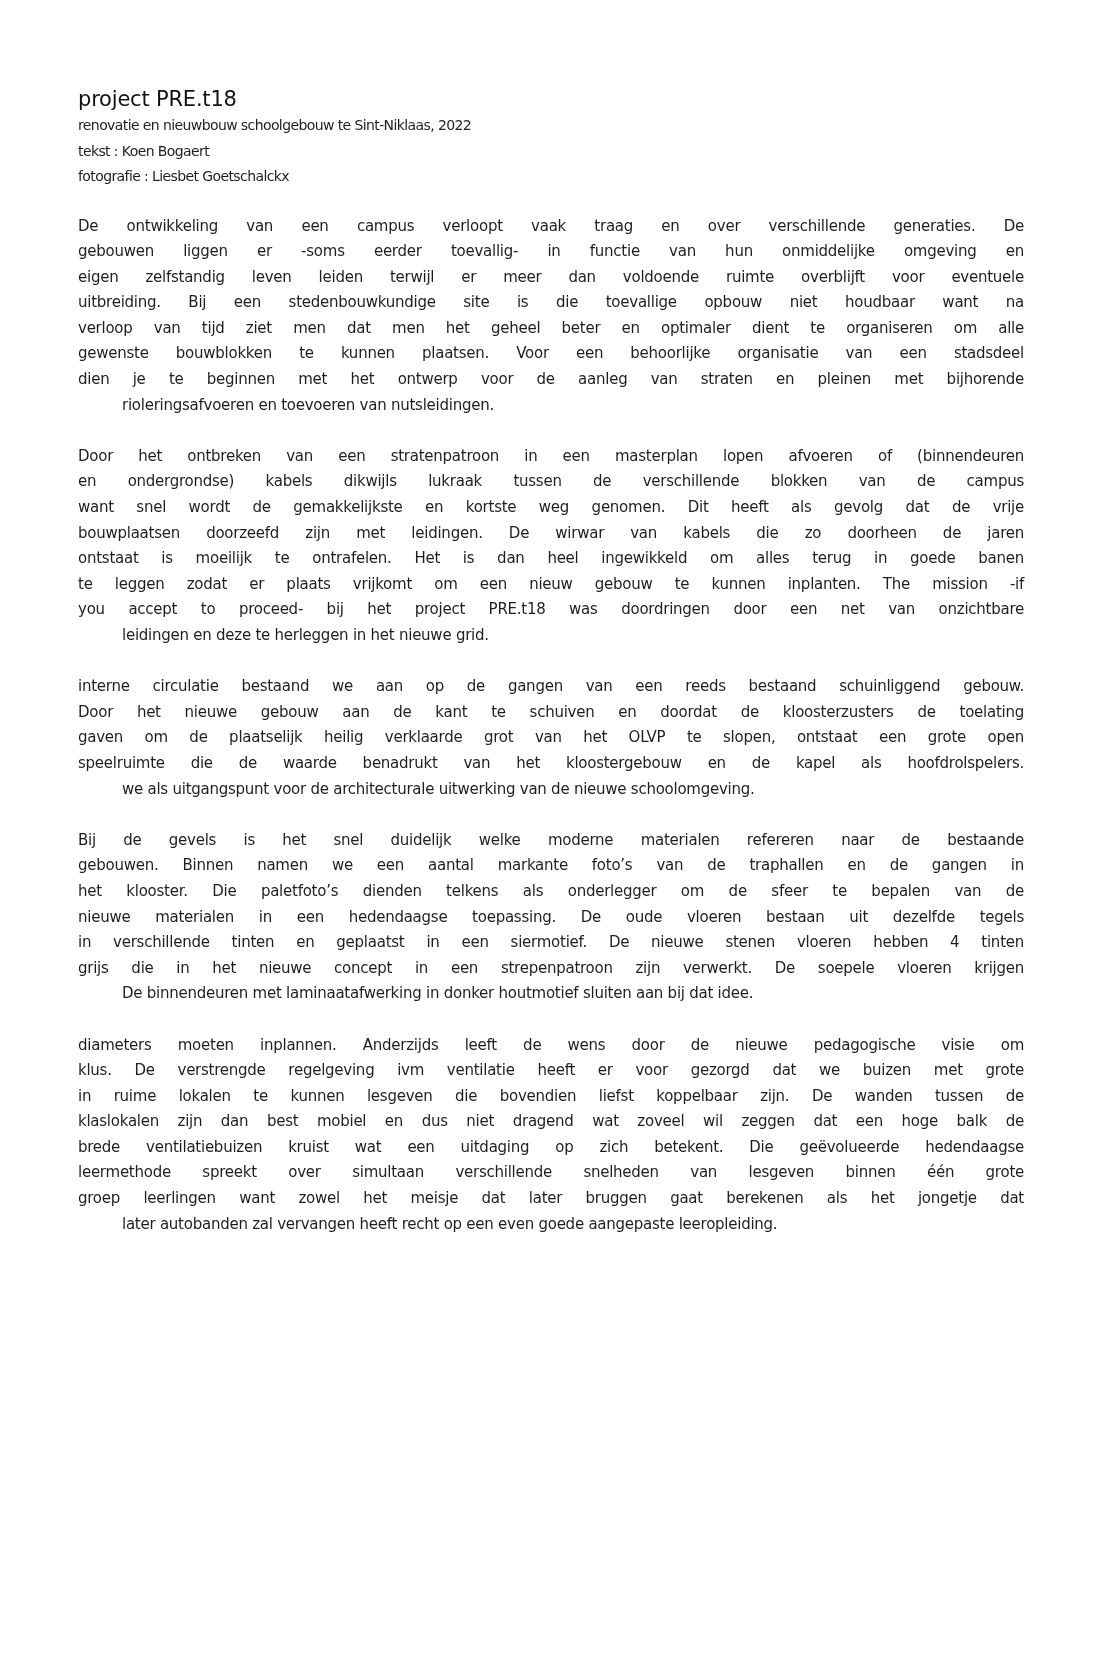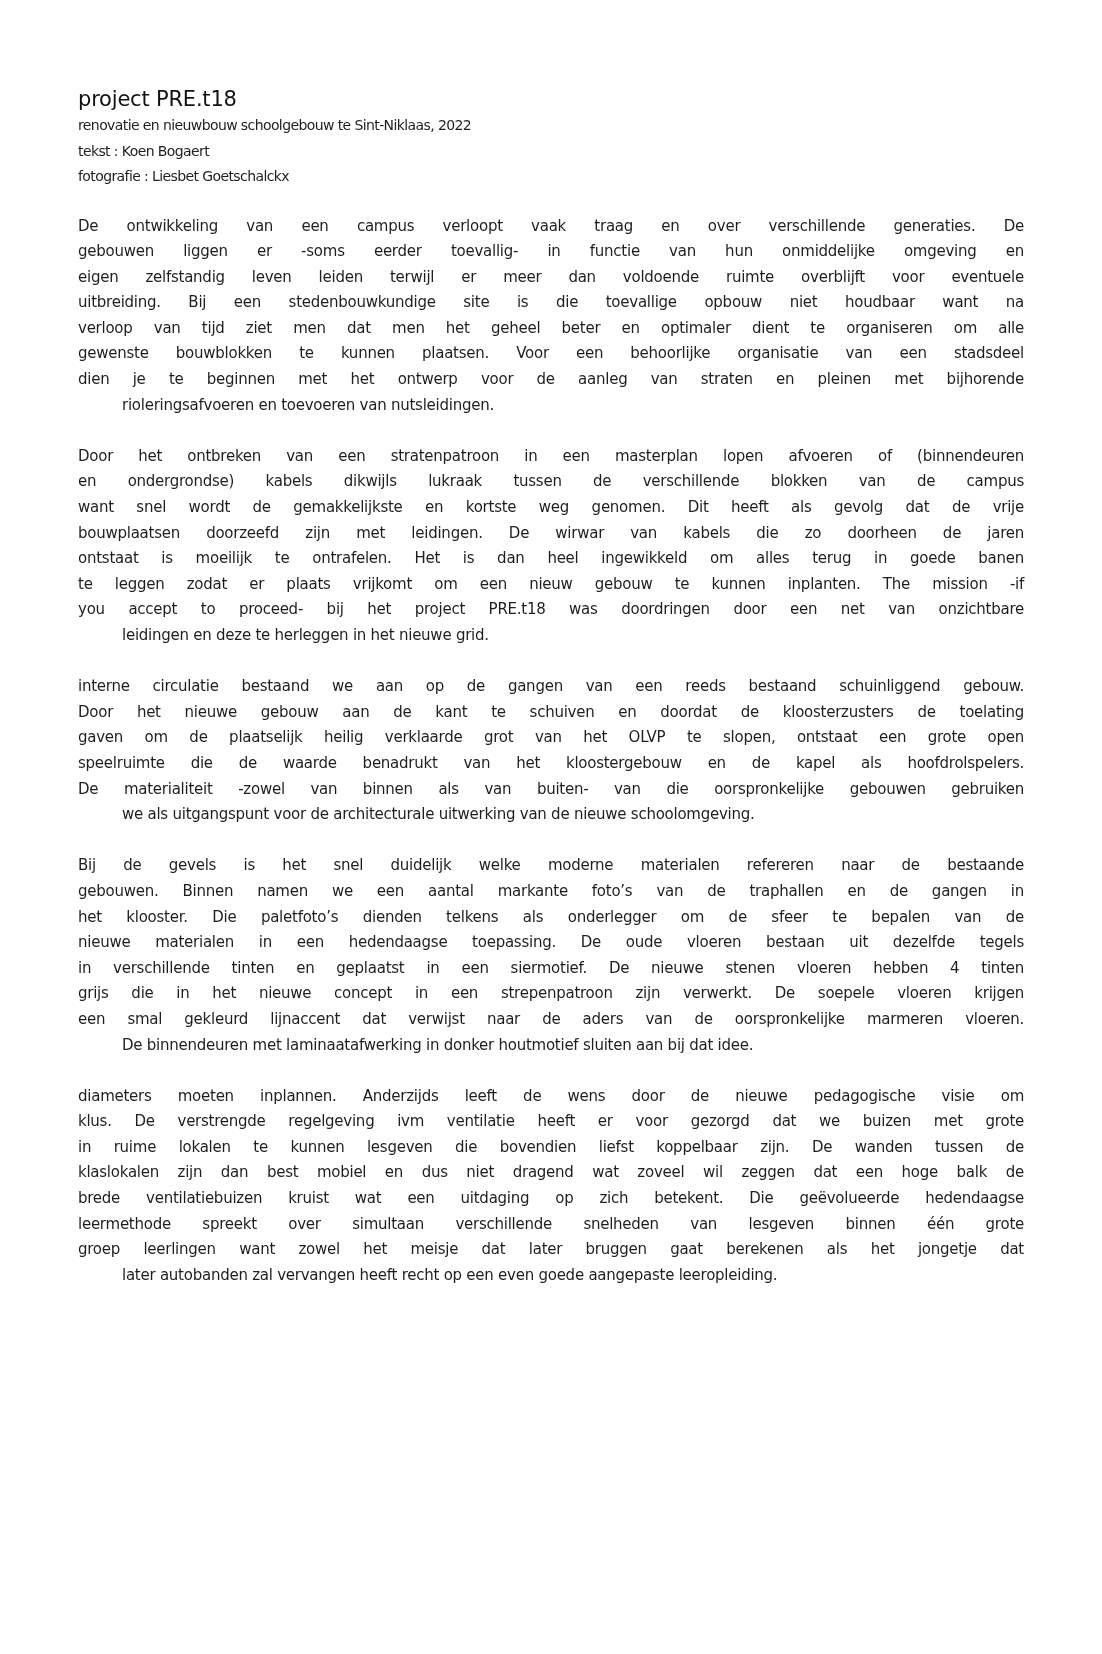--- a/index.html
+++ b/index.html
@@ -95,32 +95,30 @@
     <span class="line">te leggen zodat er plaats vrijkomt om een nieuw gebouw te kunnen inplanten. The mission -if</span>
     <span class="line">you accept to proceed- bij het project PRE.t18 was doordringen door een net van onzichtbare</span>
     <span class="line last">leidingen en deze te herleggen in het nieuwe grid.</span>
   </div>
 
   <div class="para">
     <span class="line">interne circulatie bestaand we aan op de gangen van een reeds bestaand schuinliggend gebouw.</span>
     <span class="line">Door het nieuwe gebouw aan de kant te schuiven en doordat de kloosterzusters de toelating</span>
     <span class="line">gaven om de plaatselijk heilig verklaarde grot van het OLVP te slopen, ontstaat een grote open</span>
     <span class="line">speelruimte die de waarde benadrukt van het kloostergebouw en de kapel als hoofdrolspelers.</span>
-    <span class="line">De materialiteit -zowel van binnen als van buiten- van die oorspronkelijke gebouwen gebruiken</span>
     <span class="line last">we als uitgangspunt voor de architecturale uitwerking van de nieuwe schoolomgeving.</span>
   </div>
 
   <div class="para">
     <span class="line">Bij de gevels is het snel duidelijk welke moderne materialen refereren naar de bestaande</span>
     <span class="line">gebouwen. Binnen namen we een aantal markante foto’s van de traphallen en de gangen in</span>
     <span class="line">het klooster. Die paletfoto’s dienden telkens als onderlegger om de sfeer te bepalen van de</span>
     <span class="line">nieuwe materialen in een hedendaagse toepassing. De oude vloeren bestaan uit dezelfde tegels</span>
     <span class="line">in verschillende tinten en geplaatst in een siermotief. De nieuwe stenen vloeren hebben 4 tinten</span>
     <span class="line">grijs die in het nieuwe concept in een strepenpatroon zijn verwerkt. De soepele vloeren krijgen</span>
-    <span class="line">een smal gekleurd lijnaccent dat verwijst naar de aders van de oorspronkelijke marmeren vloeren.</span>
     <span class="line last">De binnendeuren met laminaatafwerking in donker houtmotief sluiten aan bij dat idee.</span>
   </div>
 
   <div class="para">
     <span class="line">diameters moeten inplannen. Anderzijds leeft de wens door de nieuwe pedagogische visie om</span>
     <span class="line">klus. De verstrengde regelgeving ivm ventilatie heeft er voor gezorgd dat we buizen met grote</span>
     <span class="line">in ruime lokalen te kunnen lesgeven die bovendien liefst koppelbaar zijn. De wanden tussen de</span>
     <span class="line">klaslokalen zijn dan best mobiel en dus niet dragend wat zoveel wil zeggen dat een hoge balk de</span>
     <span class="line">brede ventilatiebuizen kruist wat een uitdaging op zich betekent. Die geëvolueerde hedendaagse</span>
     <span class="line">leermethode spreekt over simultaan verschillende snelheden van lesgeven binnen één grote</span>

